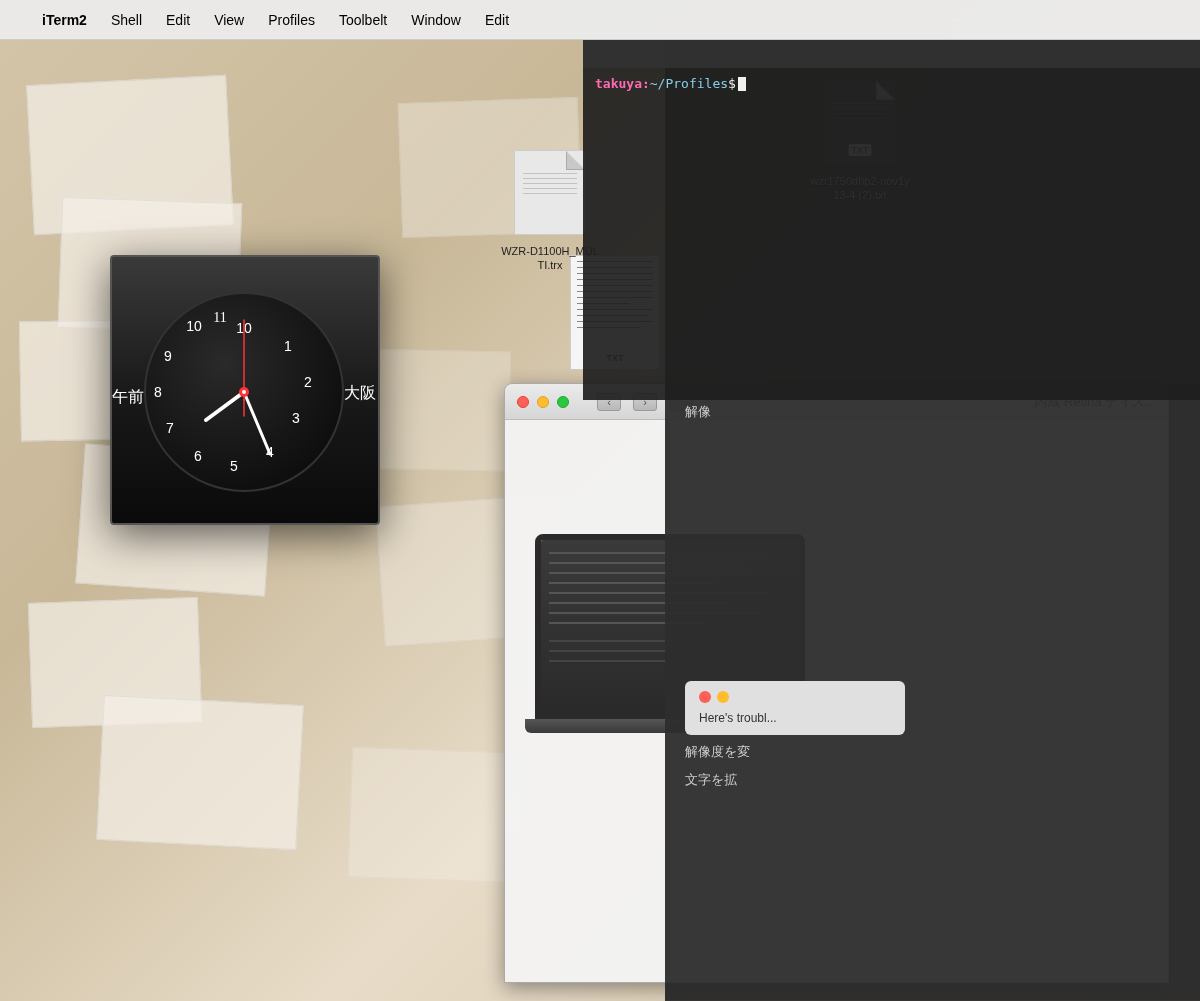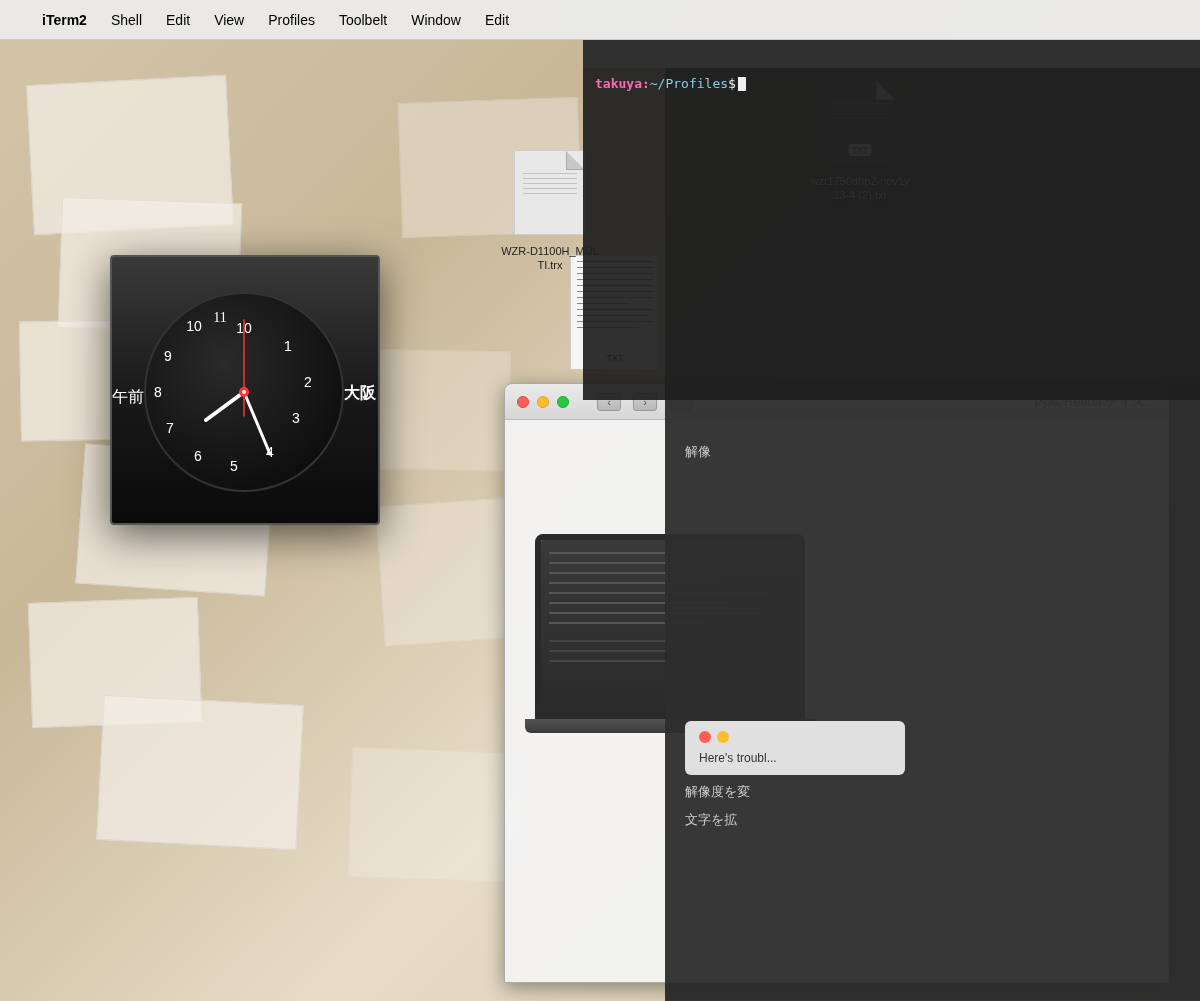--- a/index.html
+++ b/index.html
@@ -256,21 +256,21 @@
       font-size: 14px;
       color: #fff;
       font-weight: 400;
       transform: translate(-50%, -50%);
     }
 
     .clock-label-bottom {
       font-size: 16px;
       color: #fff;
       margin-top: 6px;
-      font-weight: 700;
+      font-weight: 400;
     }
 
     
     .finder-window {
       position: absolute;
       top: 383px;
       left: 504px;
       width: 665px;
       height: 600px;
       background: rgba(230, 230, 230, 0.9);
@@ -361,21 +361,20 @@
     }
 
     .syspref-tab.active {
       background: rgba(255,255,255,0.3);
     }
 
     .syspref-label {
       font-size: 13px;
       color: #ccc;
       margin-bottom: 8px;
-      margin-top: 40px;
     }
 
     
     .macbook-preview {
       position: absolute;
       top: 150px;
       left: 30px;
       width: 270px;
       height: 220px;
     }

